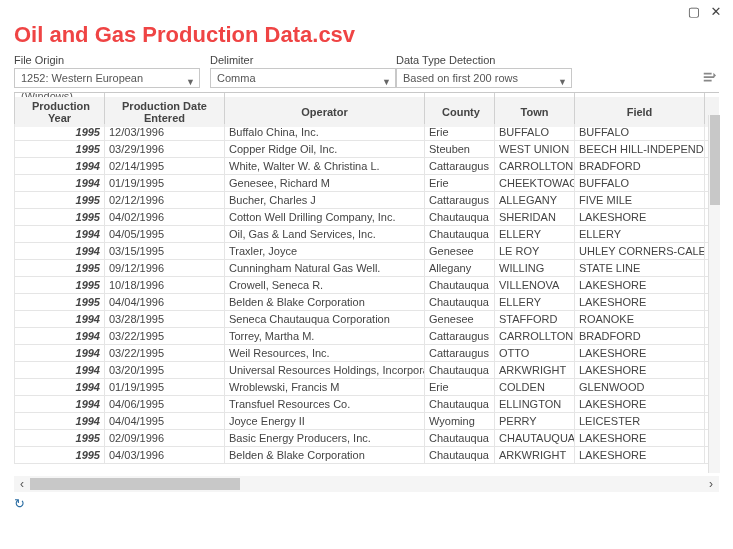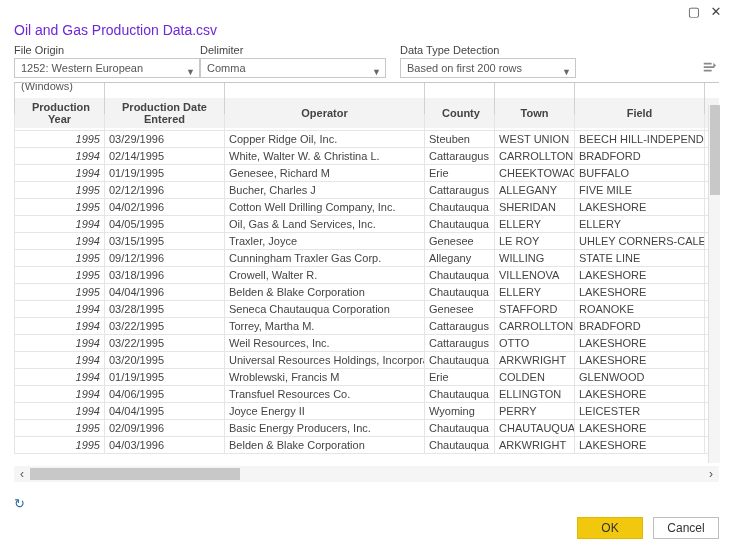--- a/index.html
+++ b/index.html
@@ -15,31 +15,31 @@
   .window { width: 733px; height: 549px; position: relative; background:#fff; }
   .titlebar {
     display: flex; justify-content: flex-end; align-items: center;
     height: 22px; padding-right: 6px;
   }
   .titlebar .sysicon {
     width: 22px; text-align: center; font-size: 13px; color:#444;
     cursor: default;
   }
   .title {
-    font-size: 14px; font-weight: 400; color:#6d28d9;
+    font-size: 22px; font-weight: 700; color:#ef4444;
     padding: 0 14px 6px 14px;
   }
   .controls {
     display: flex; align-items: center; gap: 0;
     padding: 0 14px 4px 14px;
   }
   .ctrl-group { display:flex; flex-direction: column; }
   .ctrl-group.file { width: 186px; }
-  .ctrl-group.delim { width: 186px; }
-  .ctrl-group.detect { width: 176px; margin-left: 14px;}
+  .ctrl-group.delim { width: 186px; margin-left: 10px;}
+  .ctrl-group.detect { width: 176px; margin-left: 0;}
   .ctrl-label { font-size: 11px; color:#444; margin-bottom:2px; }
   .combo {
     border: 1px solid #c8c8c8; height: 20px; line-height: 18px;
     padding: 0 16px 0 6px; position: relative; color:#555; font-size: 11px;
     background:#fff;
   }
   .combo .caret {
     position:absolute; right:4px; top:4px; font-size:9px; color:#666;
   }
   .side-icon {
@@ -54,34 +54,34 @@
   }
   .grid-scroll { overflow: hidden; height: 388px; }
   table.grid {
     border-collapse: collapse; table-layout: fixed; width: 706px;
     font-size: 11px; color:#444;
   }
   table.grid th {
     background:#f3f3f3; border:1px solid #d0d0d0;
     border-top: none;
     padding: 3px 17px; font-weight: 600; text-align: center;
-    height: 20px; position: sticky; top:15px;
+    height: 20px; position: sticky; top:4px;
   }
   table.grid td {
     border:1px solid #e5e5e5; padding: 2px 4px; height: 17px;
     white-space: nowrap; overflow: hidden; text-overflow: clip;
   }
   .col-year { width: 90px; }
   .col-date { width: 120px; }
   .col-op   { width: 200px; }
   .col-county { width: 70px; }
   .col-town { width: 80px; }
   .col-field{ width: 130px; }
   .col-pr   { width: 16px; }
-  td.right { text-align: right; font-style: italic; }
+  td.right { text-align: right; font-style: italic; font-weight: bold; }
   .vscroll {
     position:absolute; right: -1px; top: 22px; width: 12px; height: 358px;
     background:#f5f5f5; border-left:1px solid #e0e0e0;
   }
   .vscroll .thumb { position:absolute; left:1px; top:0; width:10px; height:90px; background:#c8c8c8; }
   .vscroll .down {
     position:absolute; left:0; bottom:-18px; width:12px; height:16px;
     text-align:center; font-size:11px; color:#555;
   }
   .hscroll {
@@ -237,30 +237,30 @@
               <td>03/15/1995</td>
               <td>Traxler, Joyce</td>
               <td>Genesee</td>
               <td>LE ROY</td>
               <td>UHLEY CORNERS-CALEDONIA</td>
               <td>MI</td>
             </tr>
             <tr>
               <td class="right">1995</td>
               <td>09/12/1996</td>
-              <td>Cunningham Traxler Gas Corp.</td>
+              <td>Cunningham Natural Gas Well.</td>
               <td>Allegany</td>
               <td>WILLING</td>
               <td>STATE LINE</td>
               <td>OR</td>
             </tr>
             <tr>
               <td class="right">1995</td>
-              <td>03/18/1996</td>
-              <td>Crowell, Walter R.</td>
+              <td>10/18/1996</td>
+              <td>Crowell, Seneca R.</td>
               <td>Chautauqua</td>
               <td>VILLENOVA</td>
               <td>LAKESHORE</td>
               <td>MI</td>
             </tr>
             <tr>
               <td class="right">1995</td>
               <td>04/04/1996</td>
               <td>Belden &amp; Blake Corporation</td>
               <td>Chautauqua</td>
@@ -360,18 +360,14 @@
       <div class="arrow">‹</div>
       <div class="track">
         <div class="thumb"></div>
       </div>
       <div class="arrow">›</div>
     </div>
   </div>
 
   <span class="refresh-icon">↻</span>
 
-  <div class="footer">
-    <div class="btn primary">OK</div>
-    <div class="btn">Cancel</div>
-  </div>
 
 </div>
 
 </body></html>

